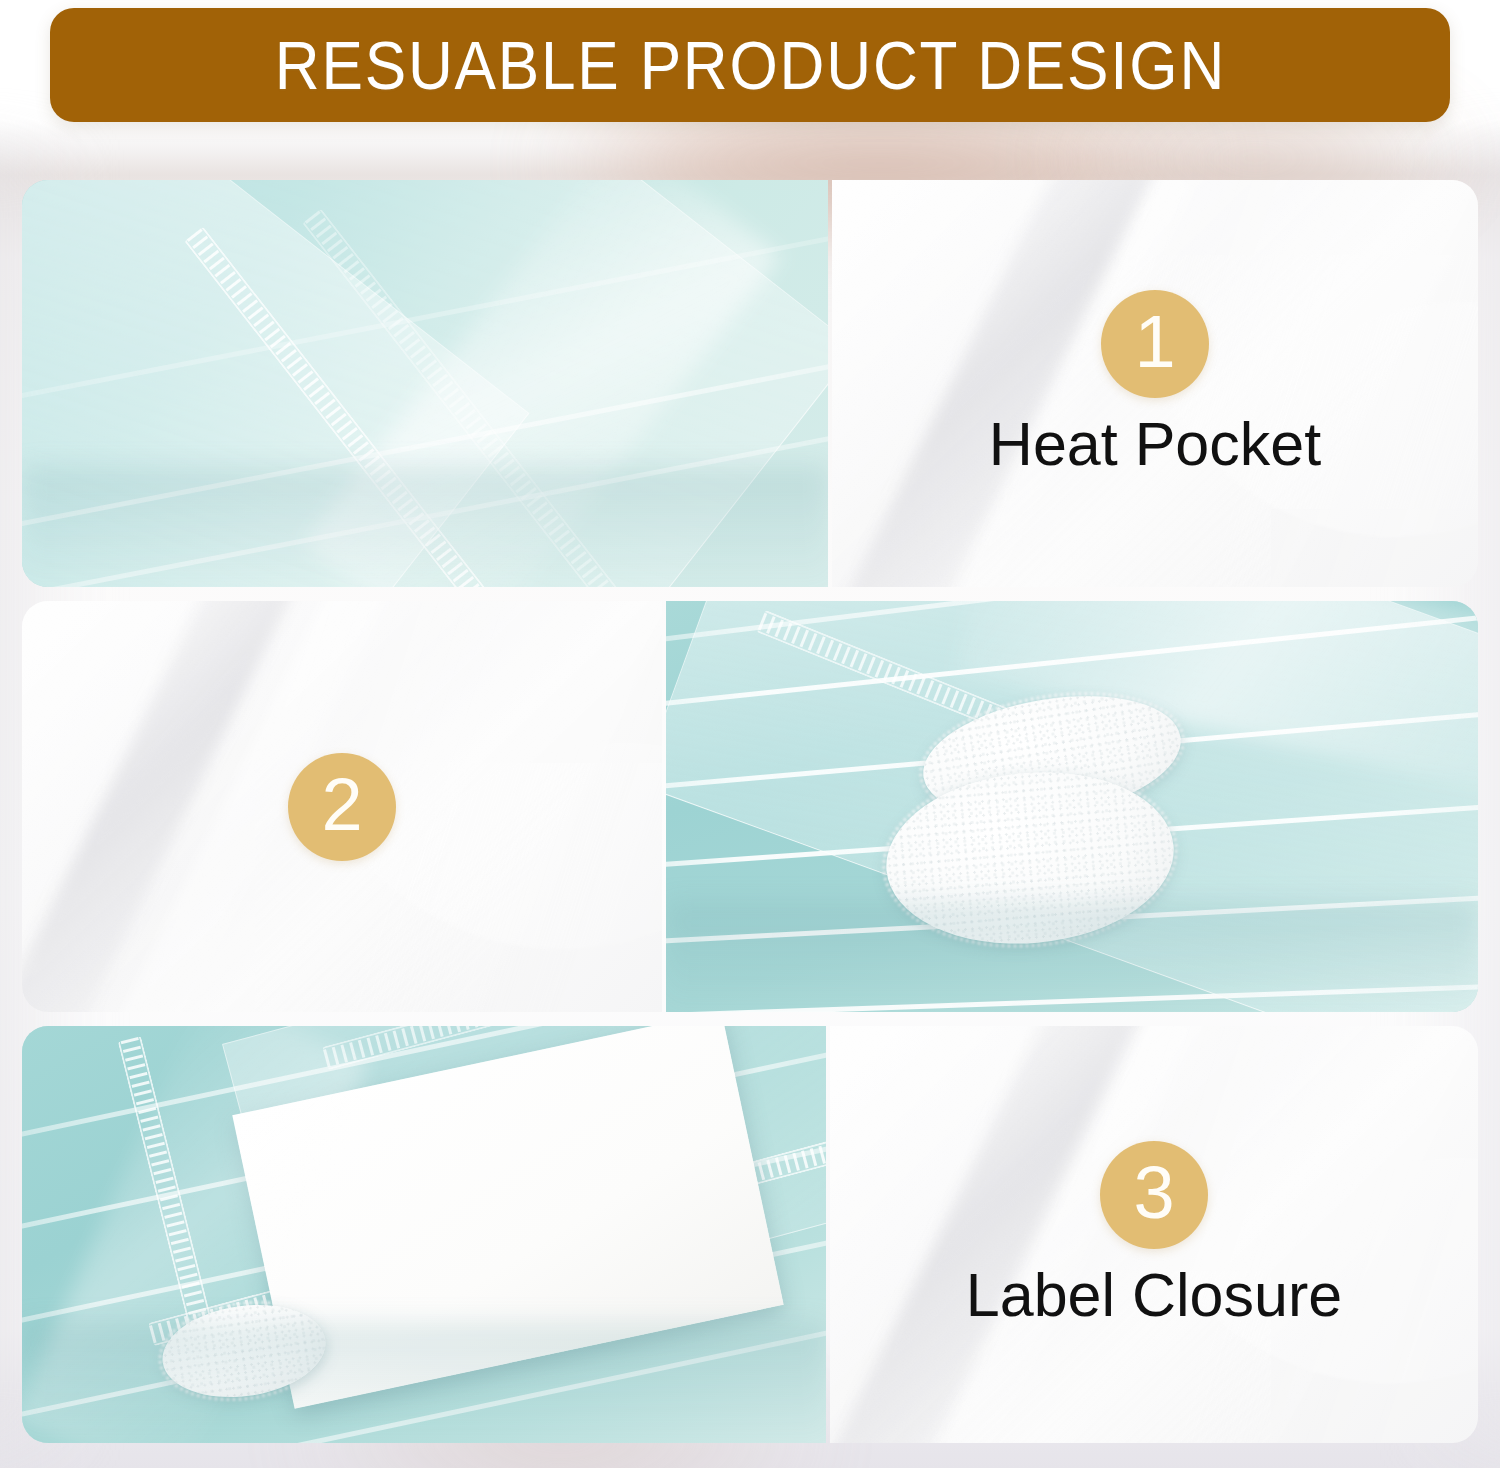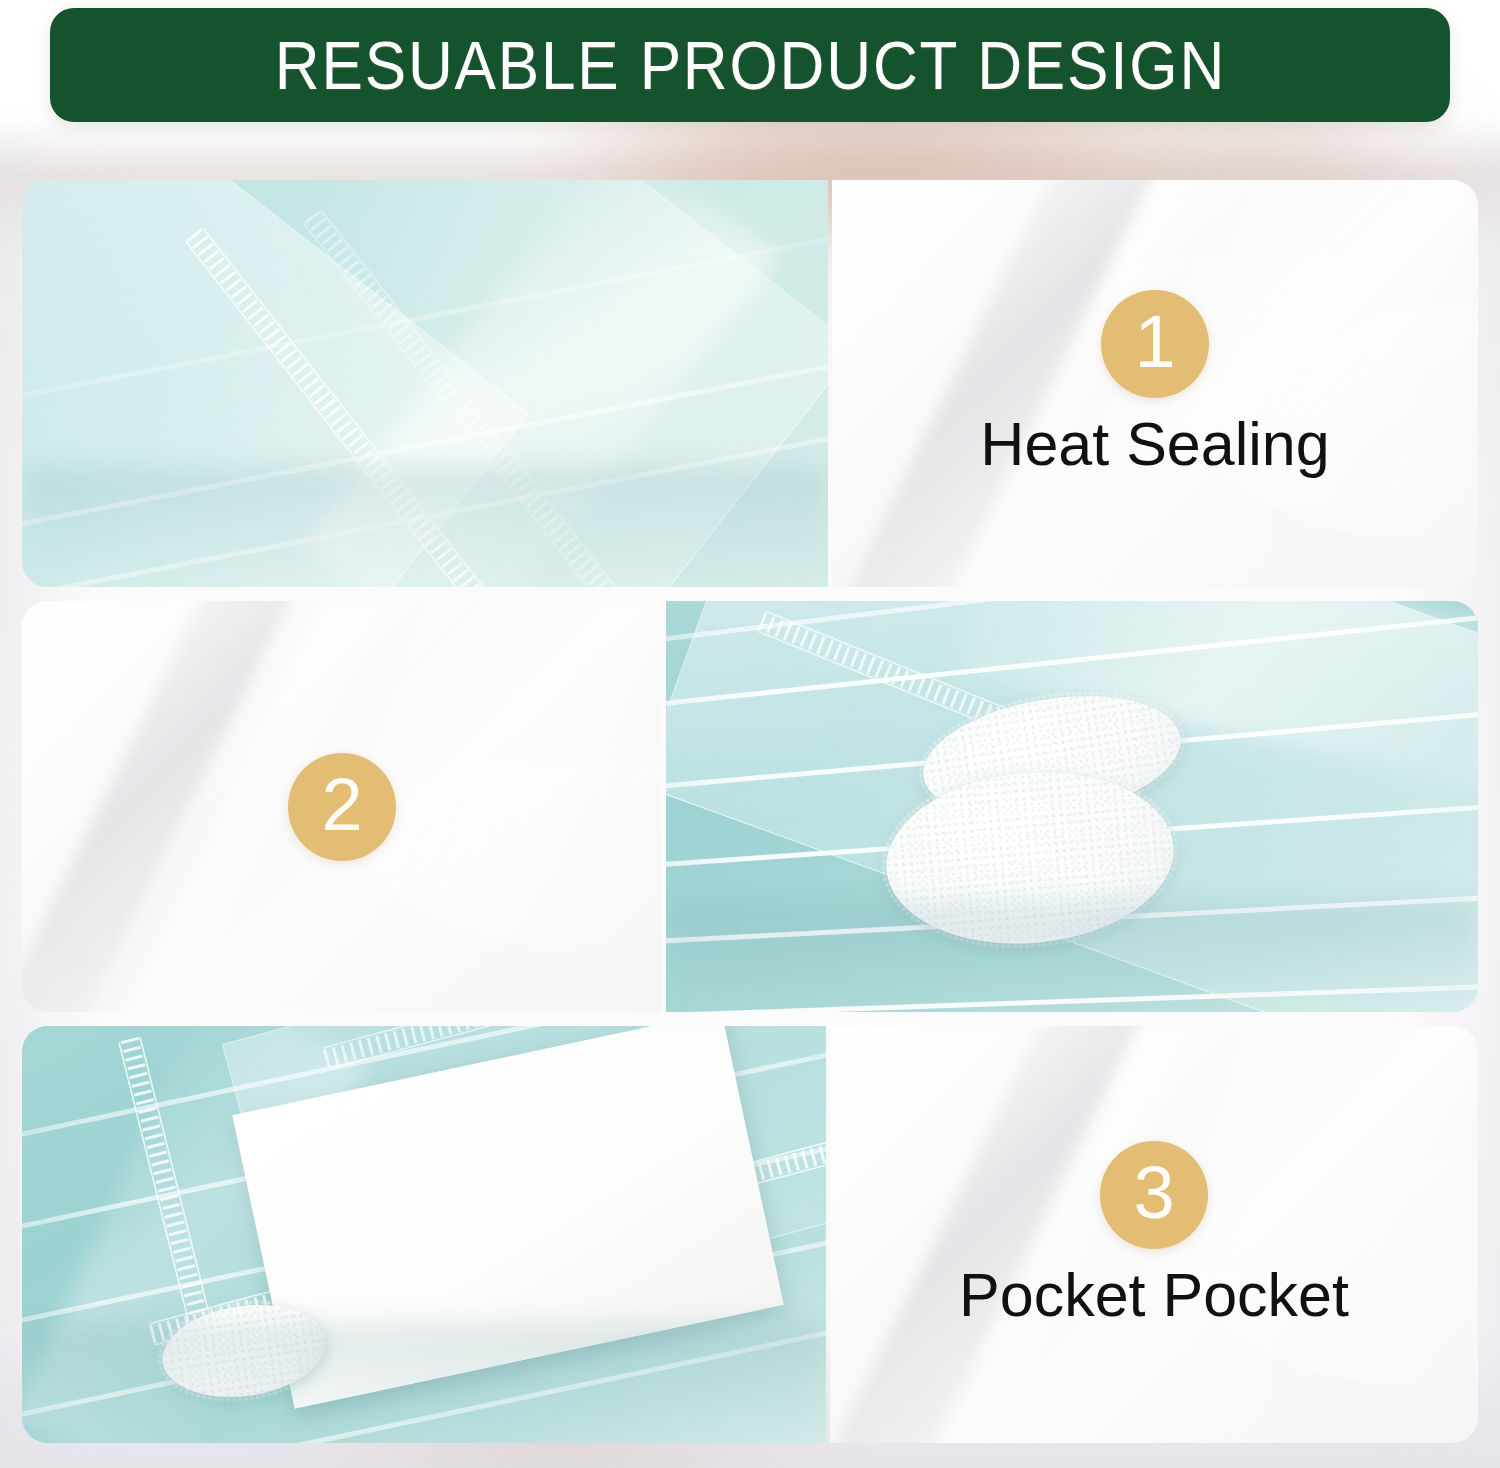--- a/index.html
+++ b/index.html
@@ -281,21 +281,21 @@
 <body>
 
 <div class="backdrop">
   <div class="backdrop-blob blob-grey-left"></div>
   <div class="backdrop-blob blob-grey-right"></div>
   <div class="backdrop-blob blob-skin-a"></div>
   <div class="backdrop-blob blob-skin-b"></div>
   <div class="backdrop-blob blob-skin-c"></div>
 </div>
 
-<div class="banner" style="background: #14532d;">
+<div class="banner" style="background: #a16207;">
   <div class="banner-title">RESUABLE PRODUCT DESIGN</div>
 </div>
 
 <div class="rows">
 
   <div class="row row-1">
 
     <div class="panel photo r-tl r-bl" style="width:806px">
       <div class="teal-base" style="background:
            linear-gradient(128deg,#9ad4d3 0%,#a9dbd9 26%,#bfe4e1 46%,#cdeae6 64%,#d6ecea 100%);"></div>
@@ -327,21 +327,21 @@
     <div class="panel text-panel r-tr r-br" style="width:646px">
       <div class="swooshes">
         <div class="sw-band" style="left:-180px;top:-120px;width:420px;height:640px;transform:rotate(26deg);"></div>
         <div class="sw-band" style="left:250px;top:-200px;width:300px;height:760px;transform:rotate(26deg);opacity:.75"></div>
         <div class="sh-band" style="left:120px;top:-160px;width:90px;height:740px;transform:rotate(26deg);"></div>
         <div class="swoosh" style="left:300px;top:-260px;width:560px;height:620px;transform:rotate(18deg);opacity:.35;"></div>
         <div class="swoosh" style="left:360px;top:120px;width:520px;height:560px;transform:rotate(18deg);opacity:.28;"></div>
       </div>
       <div class="step-inner">
         <div class="badge" style="background: rgb(226, 189, 115); color: rgb(255, 253, 247);">1</div>
-        <div class="step-label" style="color: rgb(17, 17, 17);">Heat Sealing</div>
+        <div class="step-label" style="color: rgb(17, 17, 17);">Heat Pocket</div>
       </div>
     </div>
   </div>
 
   <div class="row row-2">
 
     <div class="panel text-panel r-tl r-bl" style="width:640px">
       <div class="swooshes">
         <div class="sw-band" style="left:-200px;top:-140px;width:440px;height:680px;transform:rotate(26deg);"></div>
         <div class="sw-band" style="left:230px;top:-210px;width:320px;height:780px;transform:rotate(26deg);opacity:.7"></div>
@@ -427,18 +427,18 @@
     <div class="panel text-panel r-tr r-br" style="width:648px">
       <div class="swooshes">
         <div class="sw-band" style="left:-190px;top:-130px;width:430px;height:680px;transform:rotate(26deg);"></div>
         <div class="sw-band" style="left:240px;top:-210px;width:310px;height:790px;transform:rotate(26deg);opacity:.72"></div>
         <div class="sh-band" style="left:110px;top:-170px;width:86px;height:770px;transform:rotate(26deg);"></div>
         <div class="swoosh" style="left:290px;top:-260px;width:570px;height:620px;transform:rotate(18deg);opacity:.34;"></div>
         <div class="swoosh" style="left:350px;top:130px;width:530px;height:560px;transform:rotate(18deg);opacity:.27;"></div>
       </div>
       <div class="step-inner">
         <div class="badge" style="background: rgb(226, 189, 115); color: rgb(255, 253, 247);">3</div>
-        <div class="step-label" style="color: rgb(17, 17, 17);">Pocket Pocket</div>
+        <div class="step-label" style="color: rgb(17, 17, 17);">Label Closure</div>
       </div>
     </div>
   </div>
 
 </div>
 
 </body></html>

